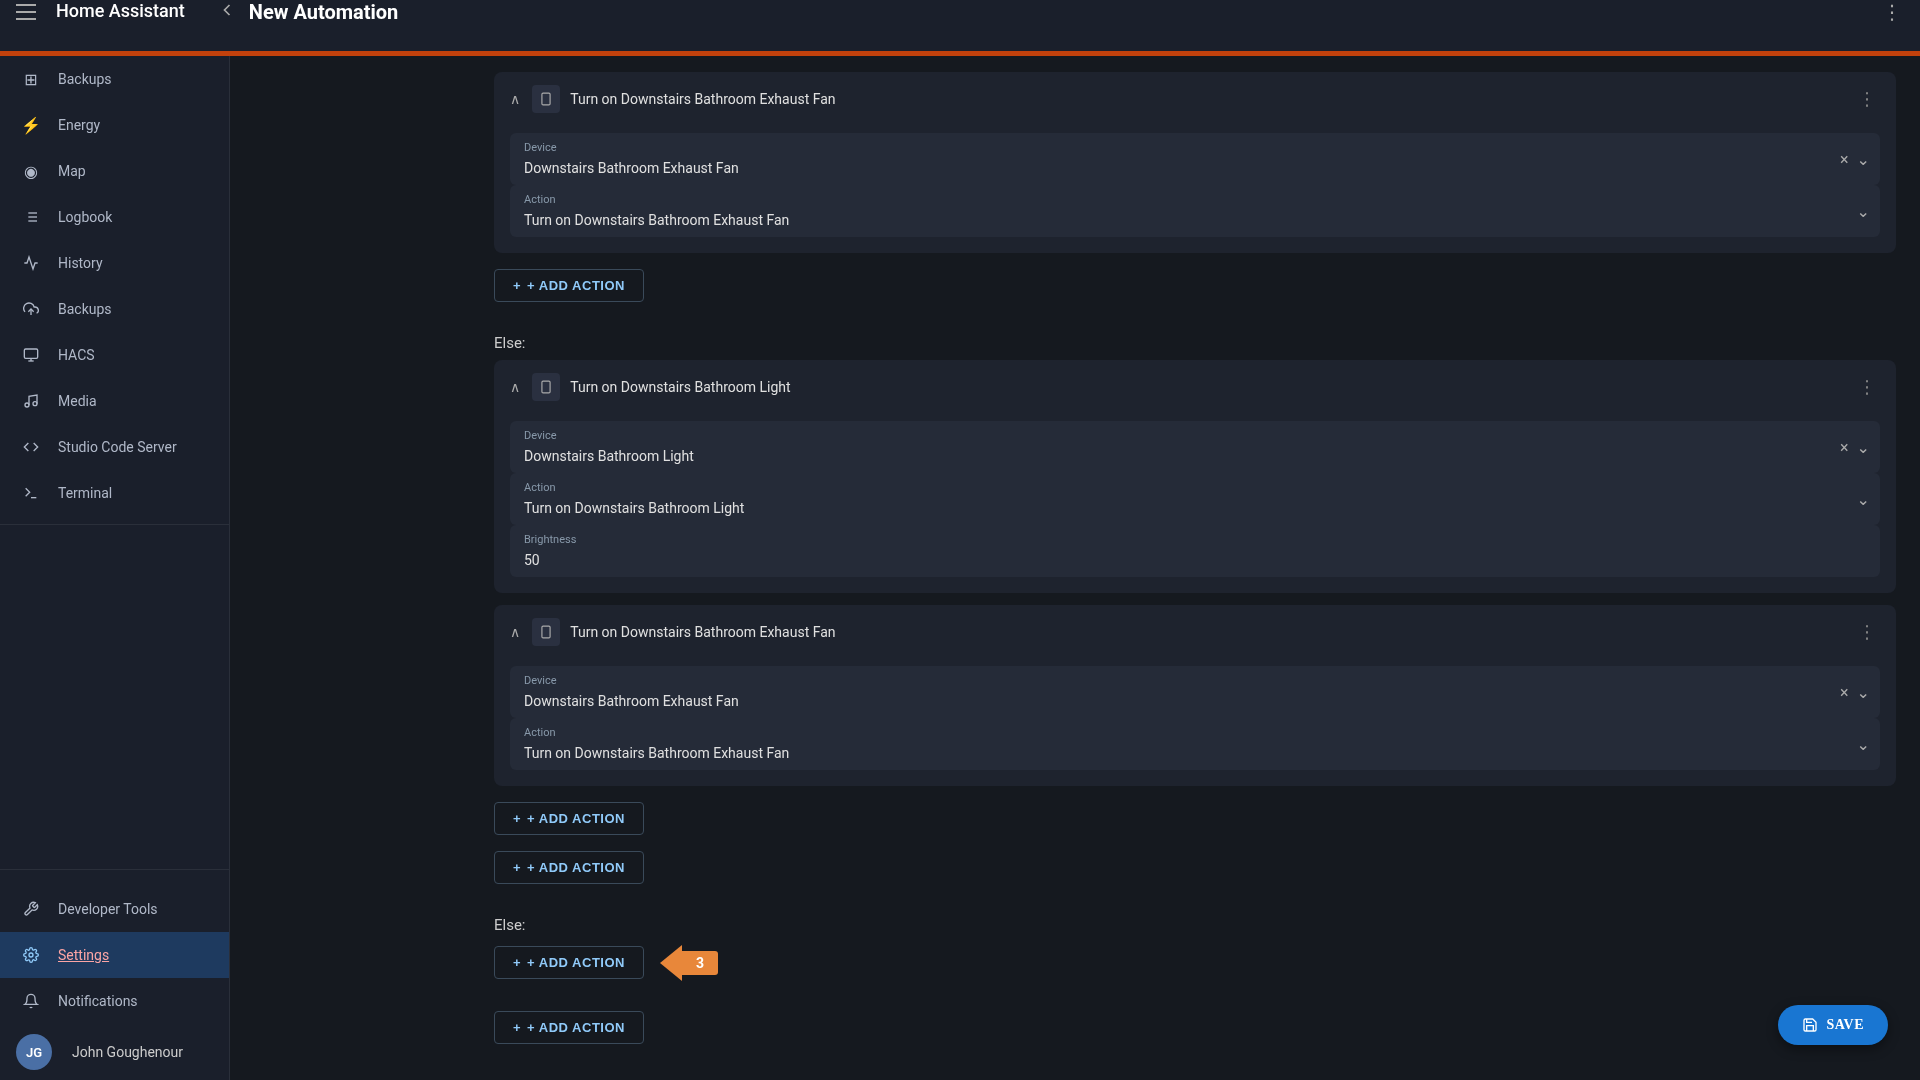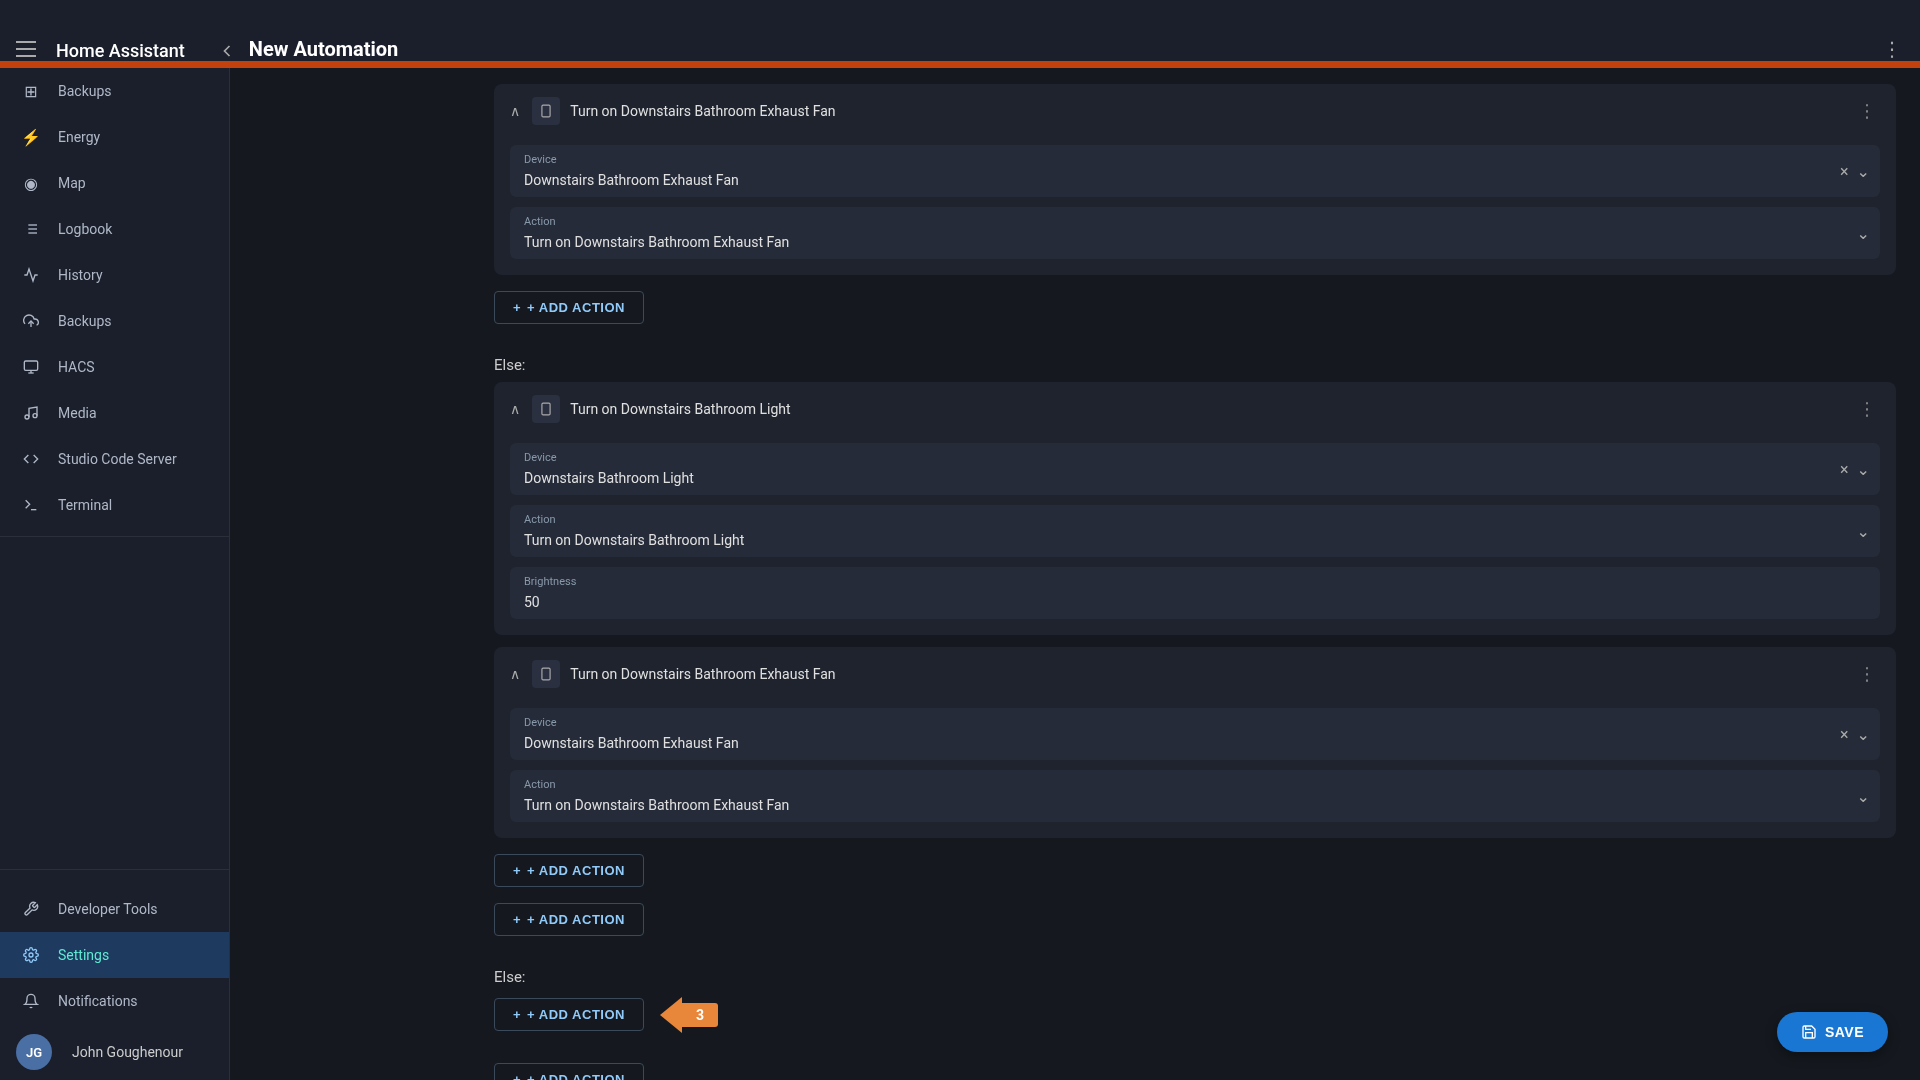--- a/index.html
+++ b/index.html
@@ -9,26 +9,26 @@
       color: #e0e0e0;
       width: 1920px;
       height: 1080px;
       overflow: hidden;
       display: flex;
       flex-direction: column;
     }
 
     
     .topbar {
-      height: 68px;
+      height: 56px;
       background: #1a1f2b;
       display: flex;
-      align-items: flex-end;
+      align-items: flex-start;
       padding: 0 16px;
-      border-bottom: 7px solid #c2410c;
+      border-bottom: 5px solid #c2410c;
       flex-shrink: 0;
     }
     .topbar-menu-icon {
       width: 24px; height: 24px;
       display: flex; flex-direction: column; justify-content: center; gap: 5px;
       cursor: pointer; margin-right: 16px;
     }
     .topbar-menu-icon span {
       display: block; width: 20px; height: 2px; background: #aaa;
     }
@@ -76,21 +76,22 @@
       padding: 12px 20px;
       cursor: pointer;
       color: #b0b8c8;
       font-size: 14px;
       gap: 16px;
       border-radius: 0;
       transition: background 0.1s;
     }
     .sidebar-item.active {
       background: #1e3a5f;
-      color: #5eead4;
+      color: #fca5a5;
+      text-decoration: underline;
     }
     .sidebar-item .icon {
       width: 22px; height: 22px;
       display: flex; align-items: center; justify-content: center;
       font-size: 16px;
       flex-shrink: 0;
     }
     .sidebar-divider {
       height: 1px;
       background: #2a2f3a;
@@ -168,21 +169,20 @@
       font-size: 14px;
       color: #e0e0e0;
     }
     .action-more {
       color: #888; font-size: 18px; cursor: pointer; padding: 4px;
     }
     .action-body {
       padding: 8px 16px 16px;
       display: flex;
       flex-direction: column;
-      gap: 10px;
     }
     .form-field {
       background: #252b38;
       border-radius: 6px;
       padding: 8px 14px;
       position: relative;
     }
     .form-field label {
       display: block;
       font-size: 11px;
@@ -225,36 +225,37 @@
       font-weight: 600;
       cursor: pointer;
       letter-spacing: 0.5px;
       text-transform: uppercase;
       margin: 4px 0;
     }
 
     
     .save-btn {
       position: fixed;
-      bottom: 28px;
+      bottom: 35px;
       right: 32px;
       background: #1976d2;
       color: #fff;
       border: none;
       border-radius: 24px;
       padding: 12px 24px;
       font-size: 14px;
       font-weight: 600;
       cursor: pointer;
       display: flex;
       align-items: center;
       gap: 8px;
       letter-spacing: 0.5px;
       text-transform: uppercase;
       box-shadow: 0 4px 12px rgba(0,0,0,0.4);
+      font-family: Liberation Serif, serif;
     }
   </style>
 </head>
 <body>
 
 <div class="topbar">
   <div class="topbar-menu-icon">
     <span></span>
       <span></span>
       <span></span>

